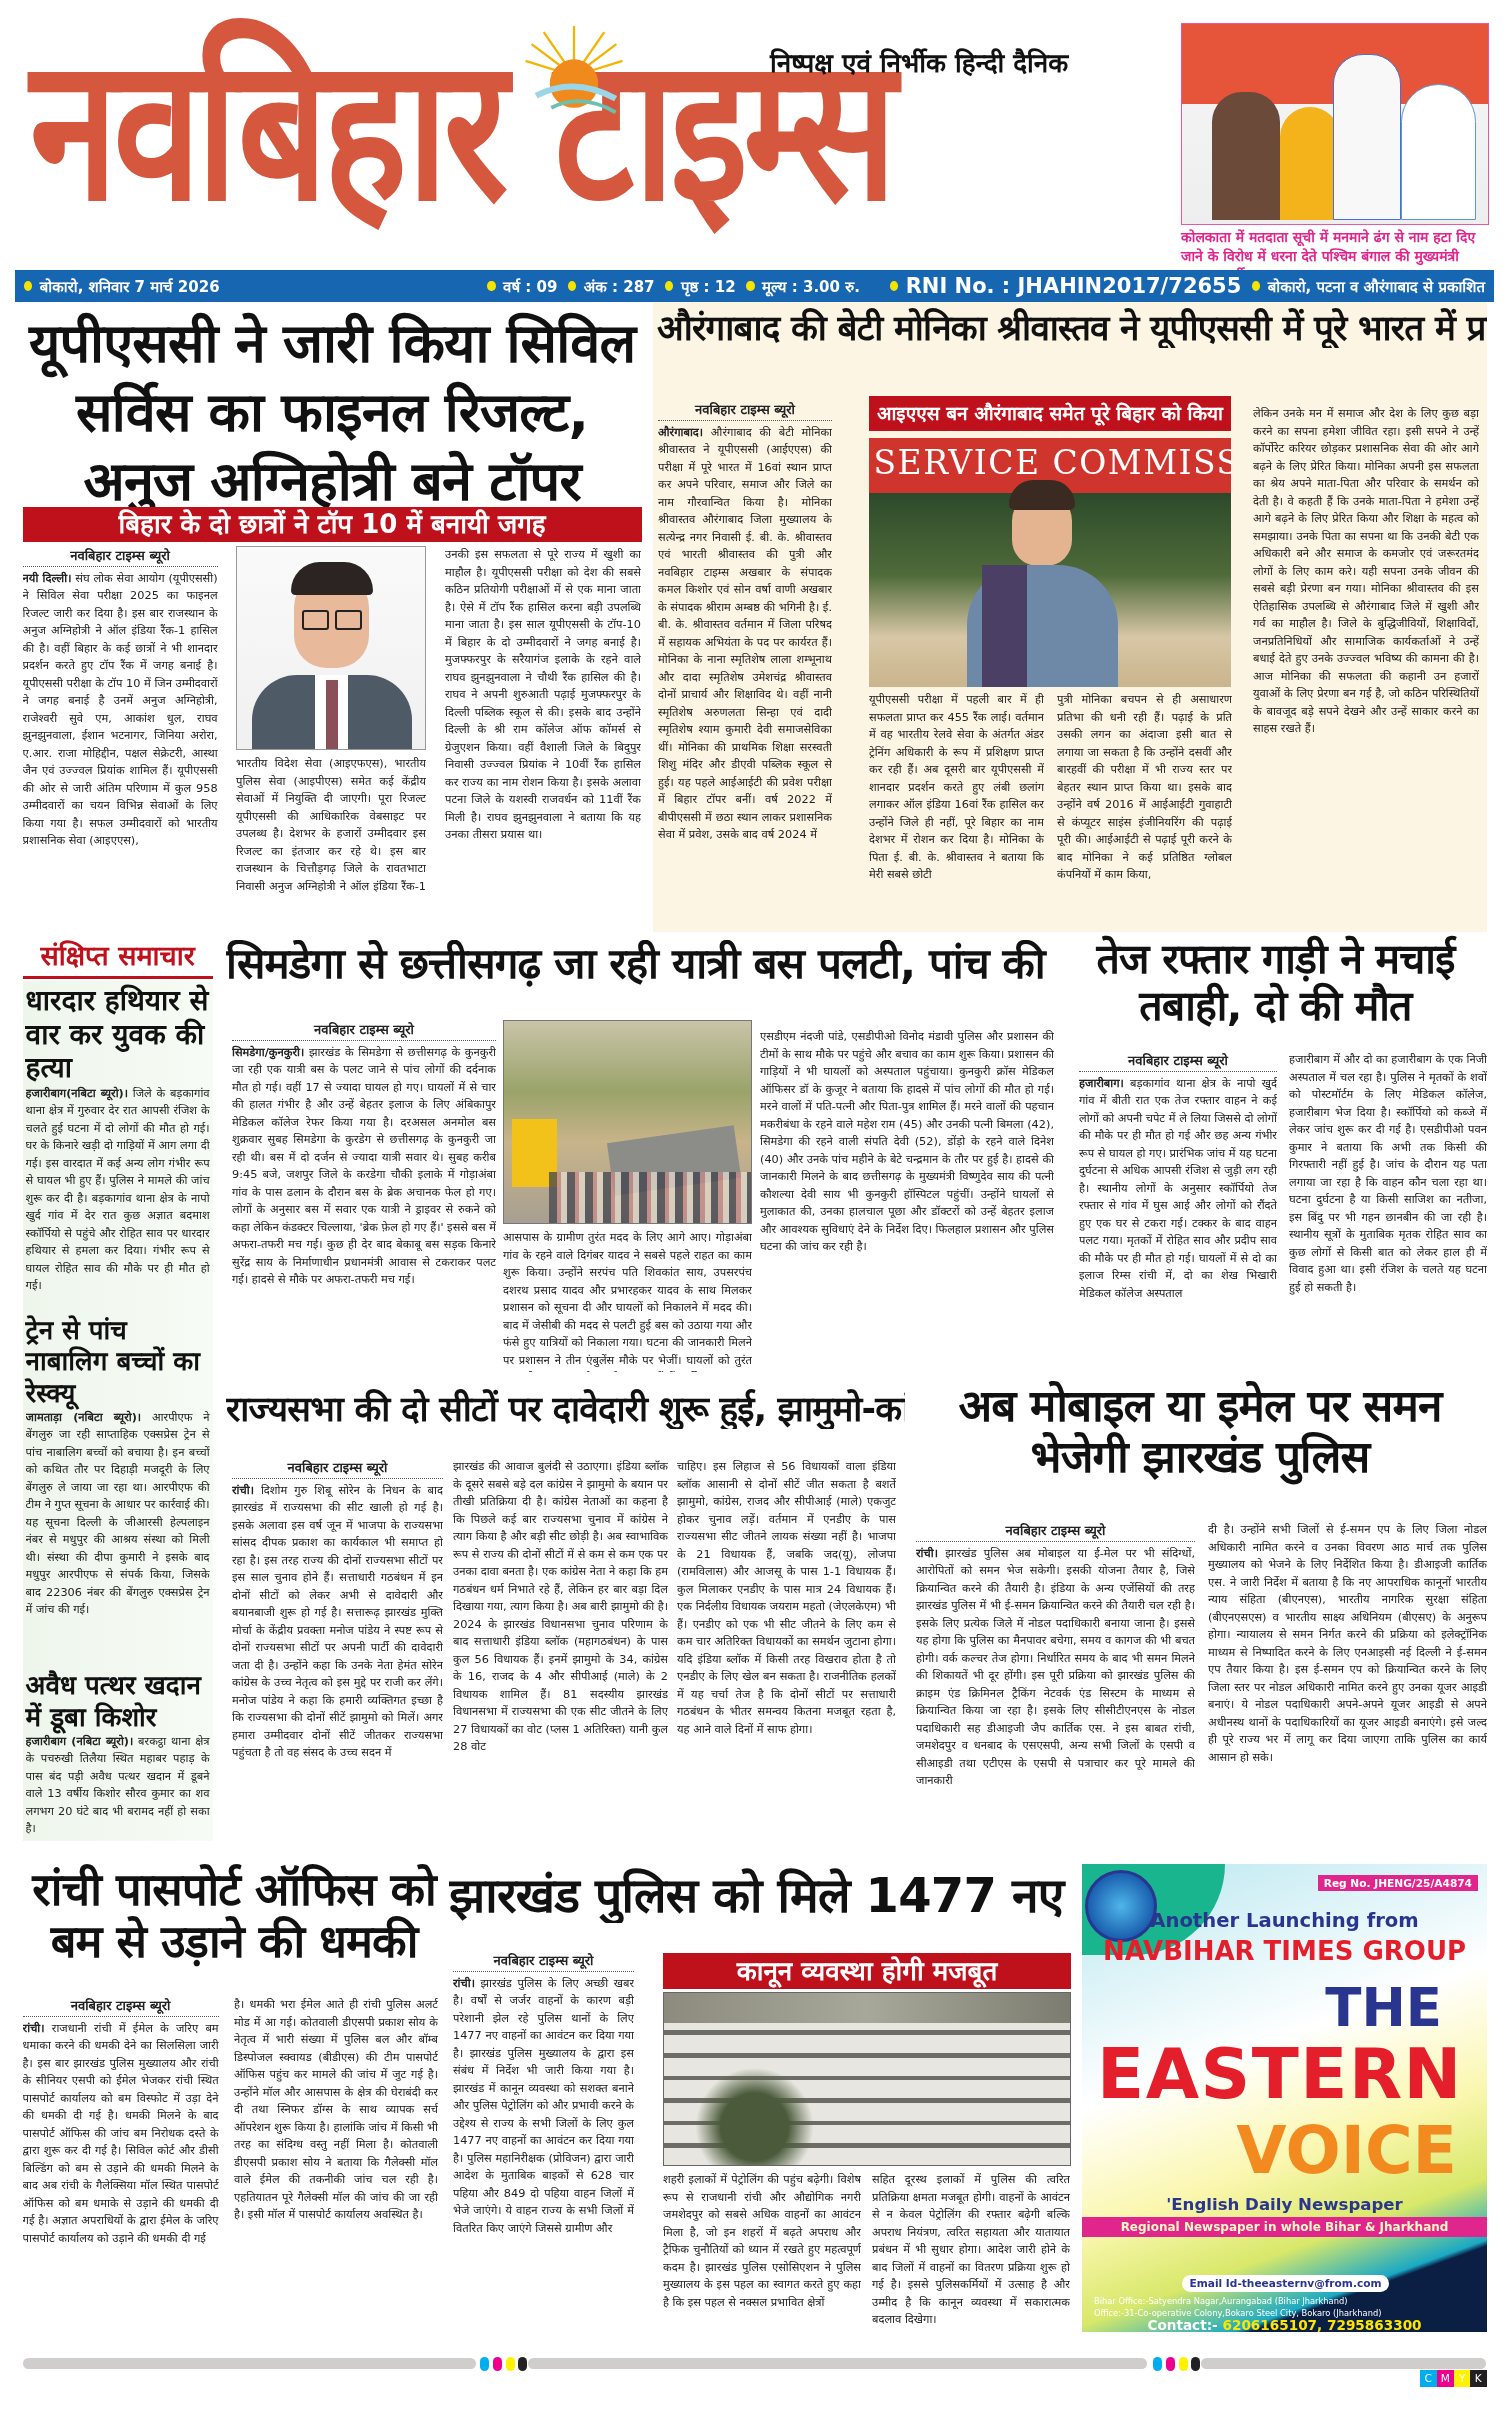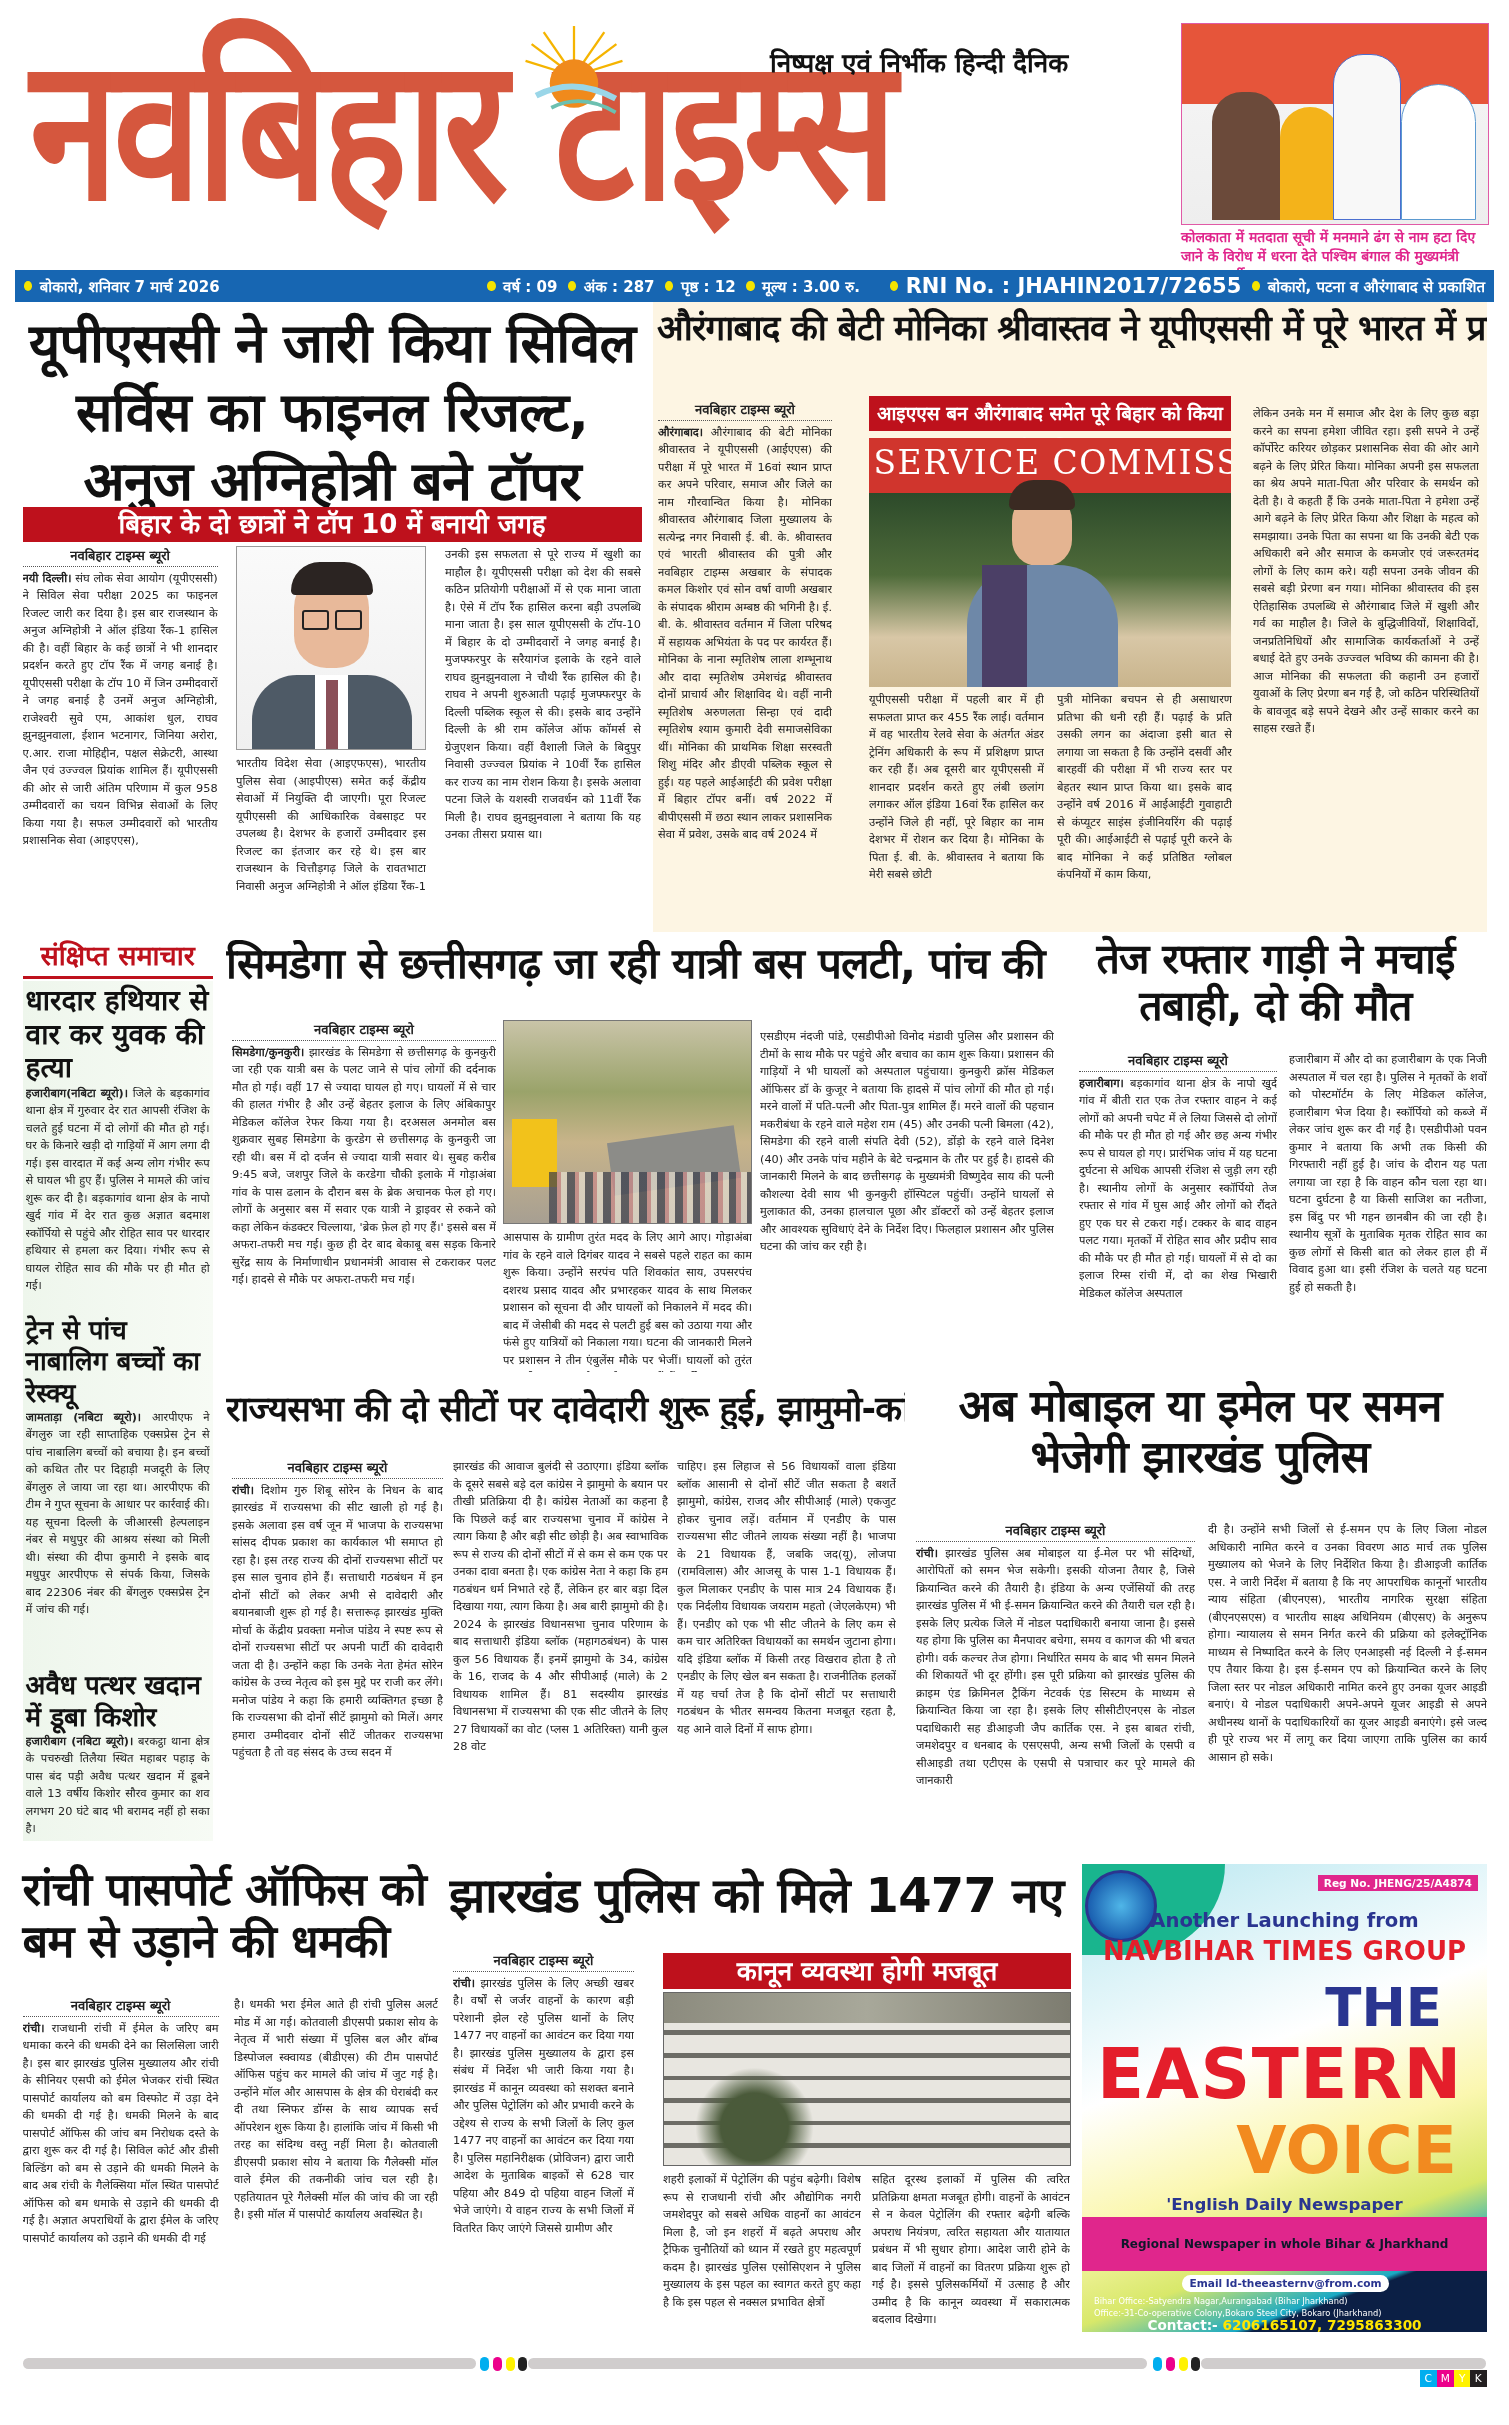--- a/index.html
+++ b/index.html
@@ -28,21 +28,21 @@
   .sec-title { color: #be111c; font-weight: bold; font-size: 27px; text-align: center; border-bottom: 3.8px solid #be111c; padding-bottom: 3px; }
   .brief-head { font-weight: bold; font-size: 28px; line-height: 1.2; color: #111; }
   .ad { left: 1082px; top: 1864px; width: 405px; height: 468px; background: linear-gradient(160deg,#b8e7f0 0%,#ffffff 40%,#fbf7b0 60%,#d8e86a 75%,#1aa9c4 85%,#0b1f45 86%,#0b1f45 100%); overflow: hidden; }
   .ad .reg { position:absolute; right:9px; top:10.6px; background:#e0268c; color:#fff; font-weight:bold; font-size:10.6px; padding:2.3px 6px; }
   .ad .launch { position:absolute; left:0; width:100%; top:45px; text-align:center; color:#2a3590; font-weight:bold; font-size:19.6px; }
   .ad .group { position:absolute; left:0; width:100%; top:72px; text-align:center; color:#e41e2b; font-weight:bold; font-size:26px; }
   .ad .the { position:absolute; right:45px; top:113px; color:#2a3590; font-weight:bold; font-size:53px; }
   .ad .eastern { position:absolute; left:15px; top:170px; color:#e41e2b; font-weight:bold; font-size:69px; letter-spacing: 1.5px; }
   .ad .voice { position:absolute; right:30px; top:249px; color:#f28a1f; font-weight:bold; font-size:65px; }
   .ad .eng { position:absolute; left:0; width:100%; top:331px; text-align:center; color:#2a3590; font-weight:bold; font-size:16.6px; }
-  .ad .regional { position:absolute; left:0; width:100%; top:353px; background:#e0268c; color:#0f172a; text-align:center; font-weight:bold; font-size:12px; padding:20px 0; }
+  .ad .regional { position:absolute; left:0; width:100%; top:353px; background:#e0268c; color:#fef9c3; text-align:center; font-weight:bold; font-size:12px; padding:3px 0; }
   .ad .email { position:absolute; left:100px; top:411px; background:#fff; color:#2a3590; font-weight:bold; font-size:10.6px; padding:2.3px 7.5px; border-radius:9px; }
   .ad .office { position:absolute; left:12px; top:432px; color:#fff; font-size:8.3px; line-height:1.4; }
   .ad .contact { position:absolute; left:0; width:100%; top:453px; text-align:center; color:#fff; font-weight:bold; font-size:13.6px; }
   .ad .contact span { color:#ffe600; }
   .ad .logo { position:absolute; left:3px; top:6px; width:72px; height:72px; border-radius:50%; border:3px solid #2a3590; background:radial-gradient(circle,#4fb6e8 0%,#1a5fb0 70%); }
   .ad .logo-arc { position:absolute; left:0; top:0; width:143px; height:91px; background:#19b58e; border-radius: 0 0 121px 0; }
   .regbar { top: 2358px; height: 10.6px; border-radius: 5.3px; background: #d0cdcd; }
   .cmyk { top: 2370px; width: 16.6px; height: 16.6px; color: #fff; font-size: 10.6px; text-align: center; line-height: 16.6px; }
 </style>
 </head>
@@ -173,21 +173,21 @@
 <div class="abs col" style="left:453px;top:1458px;width:215px;height:396px;">झारखंड की आवाज बुलंदी से उठाएगा। इंडिया ब्लॉक के दूसरे सबसे बड़े दल कांग्रेस ने झामुमो के बयान पर तीखी प्रतिक्रिया दी है। कांग्रेस नेताओं का कहना है कि पिछले कई बार राज्यसभा चुनाव में कांग्रेस ने त्याग किया है और बड़ी सीट छोड़ी है। अब स्वाभाविक रूप से राज्य की दोनों सीटों में से कम से कम एक पर उनका दावा बनता है। एक कांग्रेस नेता ने कहा कि हम गठबंधन धर्म निभाते रहे हैं, लेकिन हर बार बड़ा दिल दिखाया गया, त्याग किया है। अब बारी झामुमो की है। 2024 के झारखंड विधानसभा चुनाव परिणाम के बाद सत्ताधारी इंडिया ब्लॉक (महागठबंधन) के पास कुल 56 विधायक हैं। इनमें झामुमो के 34, कांग्रेस के 16, राजद के 4 और सीपीआई (माले) के 2 विधायक शामिल हैं। 81 सदस्यीय झारखंड विधानसभा में राज्यसभा की एक सीट जीतने के लिए 27 विधायकों का वोट (प्लस 1 अतिरिक्त) यानी कुल 28 वोट</div>
 <div class="abs col" style="left:677px;top:1458px;width:219px;height:396px;">चाहिए। इस लिहाज से 56 विधायकों वाला इंडिया ब्लॉक आसानी से दोनों सीटें जीत सकता है बशर्ते झामुमो, कांग्रेस, राजद और सीपीआई (माले) एकजुट होकर चुनाव लड़ें। वर्तमान में एनडीए के पास राज्यसभा सीट जीतने लायक संख्या नहीं है। भाजपा के 21 विधायक हैं, जबकि जद(यू), लोजपा (रामविलास) और आजसू के पास 1-1 विधायक हैं। कुल मिलाकर एनडीए के पास मात्र 24 विधायक हैं। एक निर्दलीय विधायक जयराम महतो (जेएलकेएम) भी हैं। एनडीए को एक भी सीट जीतने के लिए कम से कम चार अतिरिक्त विधायकों का समर्थन जुटाना होगा। यदि इंडिया ब्लॉक में किसी तरह विखराव होता है तो एनडीए के लिए खेल बन सकता है। राजनीतिक हलकों में यह चर्चा तेज है कि दोनों सीटों पर सत्ताधारी गठबंधन के भीतर समन्वय कितना मजबूत रहता है, यह आने वाले दिनों में साफ होगा।</div>
 
 <div class="abs headline" style="left:913px;top:1381px;width:574px;font-size:44px;text-align:center;">अब मोबाइल या इमेल पर समन भेजेगी झारखंड पुलिस</div>
 <div class="abs" style="left:916px;top:1521px;width:279px;">
   <div class="byline">नवबिहार टाइम्स ब्यूरो</div>
   <div class="col" style="height:317px;"><b>रांची।</b> <span>झारखंड पुलिस अब मोबाइल या ई-मेल पर भी संदिग्धों, आरोपितों को समन भेज सकेगी। इसकी योजना तैयार है, जिसे क्रियान्वित करने की तैयारी है। इंडिया के अन्य एजेंसियों की तरह झारखंड पुलिस में भी ई-समन क्रियान्वित करने की तैयारी चल रही है। इसके लिए प्रत्येक जिले में नोडल पदाधिकारी बनाया जाना है। इससे यह होगा कि पुलिस का मैनपावर बचेगा, समय व कागज की भी बचत होगी। वर्क कल्चर तेज होगा। निर्धारित समय के बाद भी समन मिलने की शिकायतें भी दूर होंगी। इस पूरी प्रक्रिया को झारखंड पुलिस की क्राइम एंड क्रिमिनल ट्रैकिंग नेटवर्क एंड सिस्टम के माध्यम से क्रियान्वित किया जा रहा है। इसके लिए सीसीटीएनएस के नोडल पदाधिकारी सह डीआइजी जैप कार्तिक एस. ने इस बाबत रांची, जमशेदपुर व धनबाद के एसएसपी, अन्य सभी जिलों के एसपी व सीआइडी तथा एटीएस के एसपी से पत्राचार कर पूरे मामले की जानकारी</span></div>
 </div>
 <div class="abs col" style="left:1208px;top:1521px;width:279px;height:336px;">दी है। उन्होंने सभी जिलों से ई-समन एप के लिए जिला नोडल अधिकारी नामित करने व उनका विवरण आठ मार्च तक पुलिस मुख्यालय को भेजने के लिए निर्देशित किया है। डीआइजी कार्तिक एस. ने जारी निर्देश में बताया है कि नए आपराधिक कानूनों भारतीय न्याय संहिता (बीएनएस), भारतीय नागरिक सुरक्षा संहिता (बीएनएसएस) व भारतीय साक्ष्य अधिनियम (बीएसए) के अनुरूप होगा। न्यायालय से समन निर्गत करने की प्रक्रिया को इलेक्ट्रॉनिक माध्यम से निष्पादित करने के लिए एनआइसी नई दिल्ली ने ई-समन एप तैयार किया है। इस ई-समन एप को क्रियान्वित करने के लिए जिला स्तर पर नोडल अधिकारी नामित करने हुए उनका यूजर आइडी बनाएं। ये नोडल पदाधिकारी अपने-अपने यूजर आइडी से अपने अधीनस्थ थानों के पदाधिकारियों का यूजर आइडी बनाएंगे। इसे जल्द ही पूरे राज्य भर में लागू कर दिया जाएगा ताकि पुलिस का कार्य आसान हो सके।</div>
 
-<div class="abs headline" style="left:22.6px;top:1864px;width:423px;font-size:45px;text-align:left;">रांची पासपोर्ट ऑफिस को बम से उड़ाने की धमकी</div>
+<div class="abs headline" style="left:22.6px;top:1864px;width:423px;font-size:45px;text-align:center;">रांची पासपोर्ट ऑफिस को बम से उड़ाने की धमकी</div>
 <div class="abs" style="left:22.6px;top:1996px;width:196px;">
   <div class="byline">नवबिहार टाइम्स ब्यूरो</div>
   <div class="col" style="height:332px;"><b>रांची।</b> <span>राजधानी रांची में ईमेल के जरिए बम धमाका करने की धमकी देने का सिलसिला जारी है। इस बार झारखंड पुलिस मुख्यालय और रांची के सीनियर एसपी को ईमेल भेजकर रांची स्थित पासपोर्ट कार्यालय को बम विस्फोट में उड़ा देने की धमकी दी गई है। धमकी मिलने के बाद पासपोर्ट ऑफिस की जांच बम निरोधक दस्ते के द्वारा शुरू कर दी गई है। सिविल कोर्ट और डीसी बिल्डिंग को बम से उड़ाने की धमकी मिलने के बाद अब रांची के गैलेक्सिया मॉल स्थित पासपोर्ट ऑफिस को बम धमाके से उड़ाने की धमकी दी गई है। अज्ञात अपराधियों के द्वारा ईमेल के जरिए पासपोर्ट कार्यालय को उड़ाने की धमकी दी गई</span></div>
 </div>
 <div class="abs col" style="left:234px;top:1996px;width:204px;height:351px;">है। धमकी भरा ईमेल आते ही रांची पुलिस अलर्ट मोड में आ गई। कोतवाली डीएसपी प्रकाश सोय के नेतृत्व में भारी संख्या में पुलिस बल और बॉम्ब डिस्पोजल स्क्वायड (बीडीएस) की टीम पासपोर्ट ऑफिस पहुंच कर मामले की जांच में जुट गई है। उन्होंने मॉल और आसपास के क्षेत्र की घेराबंदी कर दी तथा स्निफर डॉग्स के साथ व्यापक सर्च ऑपरेशन शुरू किया है। हालांकि जांच में किसी भी तरह का संदिग्ध वस्तु नहीं मिला है। कोतवाली डीएसपी प्रकाश सोय ने बताया कि गैलेक्सी मॉल वाले ईमेल की तकनीकी जांच चल रही है। एहतियातन पूरे गैलेक्सी मॉल की जांच की जा रही है। इसी मॉल में पासपोर्ट कार्यालय अवस्थित है।</div>
 
 <div class="abs headline" style="left:449px;top:1868px;width:619px;font-size:48px;white-space:nowrap;overflow:hidden;">झारखंड पुलिस को मिले 1477 नए वाहन</div>
 <div class="abs" style="left:453px;top:1951px;width:181px;">
   <div class="byline">नवबिहार टाइम्स ब्यूरो</div>
   <div class="col" style="height:377px;"><b>रांची।</b> <span>झारखंड पुलिस के लिए अच्छी खबर है। वर्षों से जर्जर वाहनों के कारण बड़ी परेशानी झेल रहे पुलिस थानों के लिए 1477 नए वाहनों का आवंटन कर दिया गया है। झारखंड पुलिस मुख्यालय के द्वारा इस संबंध में निर्देश भी जारी किया गया है। झारखंड में कानून व्यवस्था को सशक्त बनाने और पुलिस पेट्रोलिंग को और प्रभावी करने के उद्देश्य से राज्य के सभी जिलों के लिए कुल 1477 नए वाहनों का आवंटन कर दिया गया है। पुलिस महानिरीक्षक (प्रोविजन) द्वारा जारी आदेश के मुताबिक बाइकों से 628 चार पहिया और 849 दो पहिया वाहन जिलों में भेजे जाएंगे। ये वाहन राज्य के सभी जिलों में वितरित किए जाएंगे जिससे ग्रामीण और</span></div>

